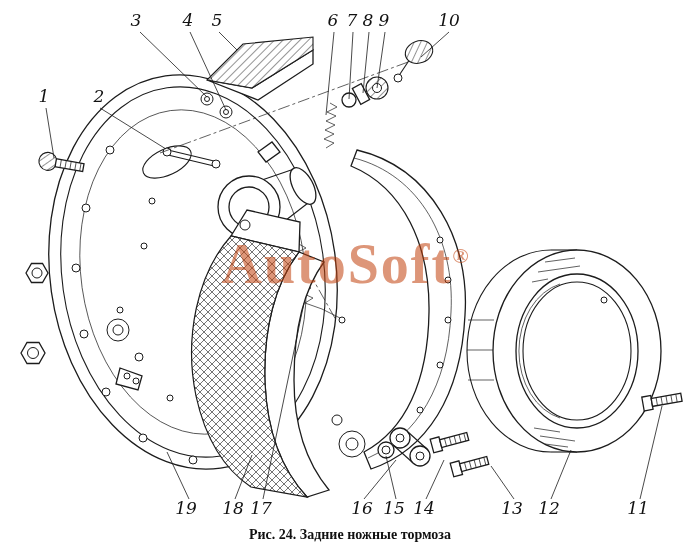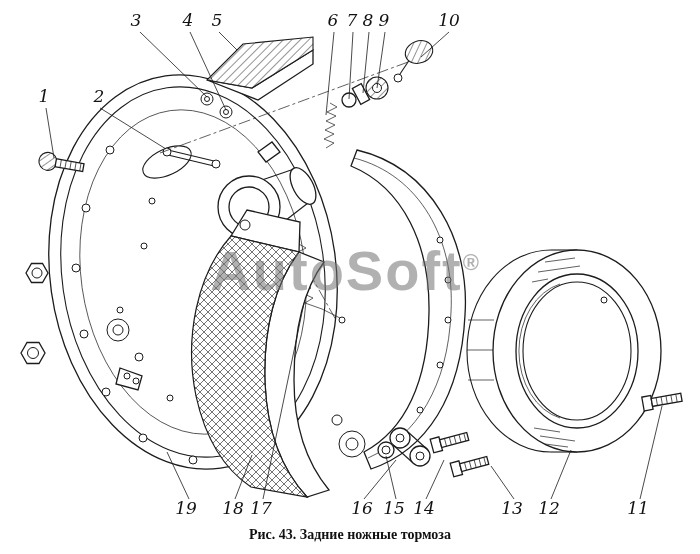--- a/index.html
+++ b/index.html
@@ -10,22 +10,22 @@
   .o  { fill:#ffffff; stroke:#1c1c1c; stroke-width:1.3; }
   .l  { fill:none;   stroke:#1c1c1c; stroke-width:1.1; }
   .t  { fill:none;   stroke:#1c1c1c; stroke-width:0.7; }
   .hole { fill:#ffffff; stroke:#1c1c1c; stroke-width:1; }
   .leader { stroke:#1c1c1c; stroke-width:0.8; fill:none; }
   .axis { stroke:#1c1c1c; stroke-width:0.7; stroke-dasharray:12 3 3 3; fill:none; }
   .hatchfill { fill:url(#hatch); stroke:#1c1c1c; stroke-width:1.1; }
   .crossfill { fill:url(#crosshatch); stroke:#1c1c1c; stroke-width:1.2; }
   text.num { font-family:"DejaVu Serif", serif; font-style:italic; font-size:17px;
              fill:#111; text-anchor:middle; }
-  .watermark { position:absolute; left:50%; top:238px; transform:translateX(-52%);
-               color:#737373; opacity:0.55; font-family:Liberation Sans, sans-serif;
+  .watermark { position:absolute; left:50%; top:232px; transform:translateX(-52%);
+               color:#c2410c; opacity:0.55; font-family:Liberation Serif, serif;
                font-weight:bold; font-size:56px; letter-spacing:2px;
                white-space:nowrap; pointer-events:none; }
   .watermark sup { font-size:22px; vertical-align:20px; letter-spacing:0; }
   .caption { position:absolute; left:0; right:0; top:527px; text-align:center;
              font-family:"Liberation Serif", serif; font-weight:bold;
              font-size:14px; color:#111; }
 </style>
 </head>
 <body>
 
@@ -269,15 +269,15 @@
       <text class="num" x="261" y="514">17</text>
       <text class="num" x="233" y="514">18</text>
       <text class="num" x="186" y="514">19</text>
     </g>
   </svg>
 
   <div class="watermark">
     <span>AutoSoft</span><sup>®</sup>
   </div>
 
-  <div class="caption">Рис. 43. Задние ножные тормоза</div>
+  <div class="caption">Рис. 24. Задние ножные тормоза</div>
 
 </div>
 
 </body></html>

